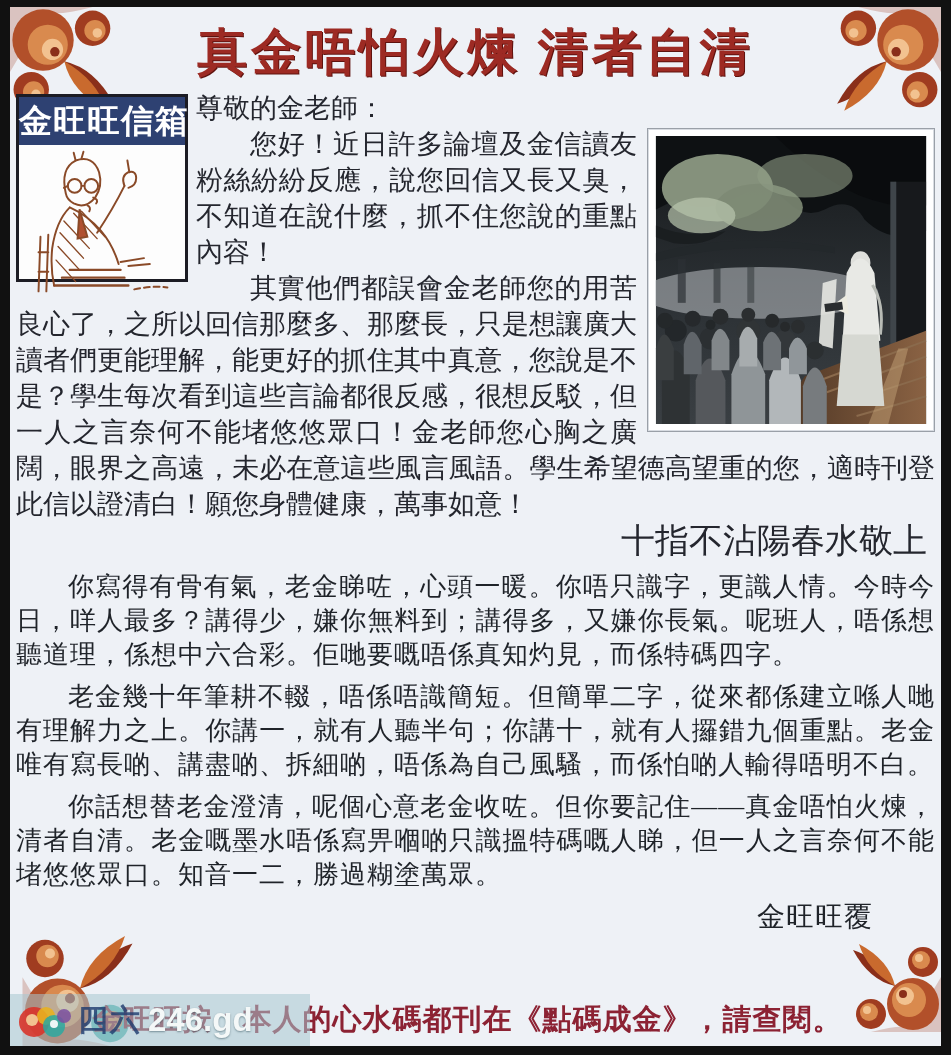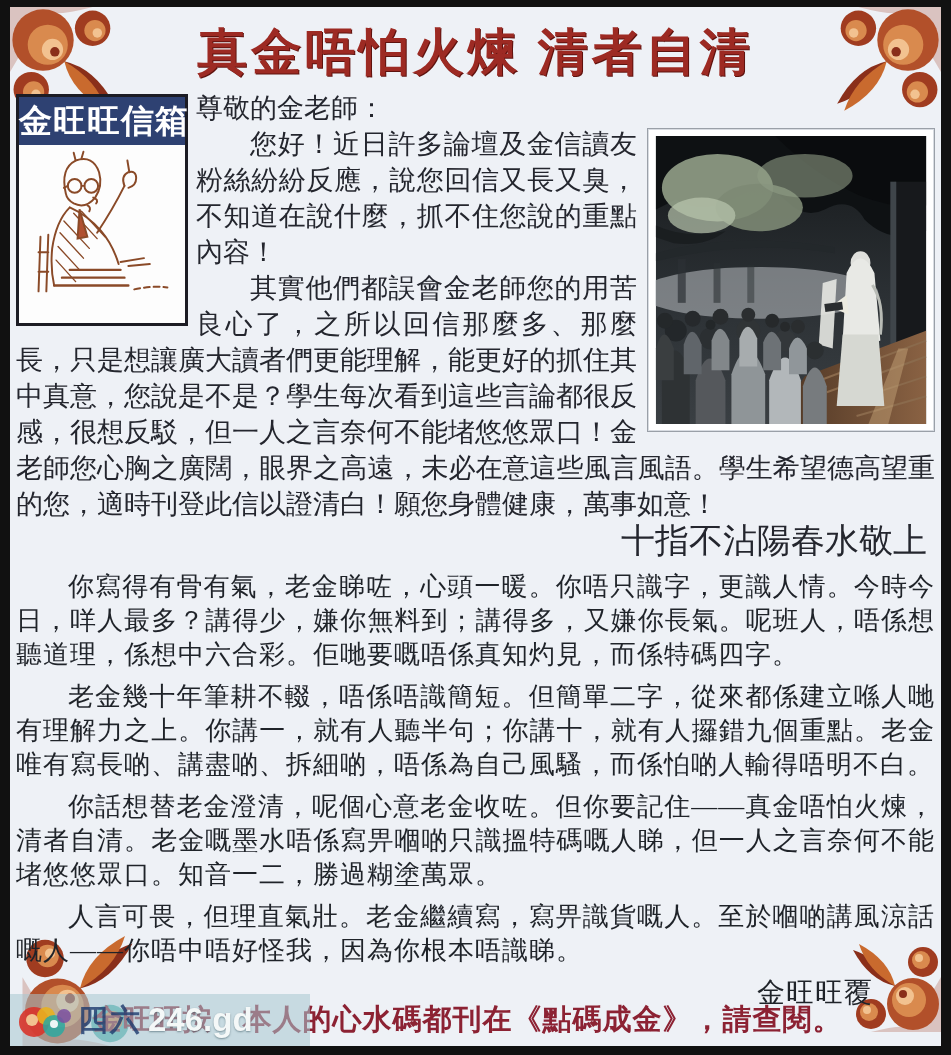--- a/index.html
+++ b/index.html
@@ -34,21 +34,21 @@
     text-shadow:1px 1px 0 #5e120e;
     white-space:nowrap;
   }
   
   .content{position:relative;z-index:2;padding:0 6px 0 6px;}
   .letter{color:#24262e;font-size:27px;line-height:36px;text-align:justify;}
   .letter p{margin:0;}
   .letter .indent{text-indent:2em;font-family:Liberation Serif, serif;}
   .logo-box{
     float:left;
-    width:172px;height:232px;
+    width:172px;height:188px;
     margin:4px 8px 6px 0;
     background:#fdfdfd;
     border:3px solid #1c1c24;
     box-sizing:border-box;
   }
   .logo-head{
     background:#2e4172;
     color:#fff;
     font-family:"Liberation Sans","DejaVu Sans",sans-serif;
     font-weight:bold;
@@ -316,21 +316,20 @@
 
       <p class="indent">您好！近日許多論壇及金信讀友粉絲紛紛反應，說您回信又長又臭，不知道在說什麼，抓不住您說的重點內容！</p>
       <p class="indent">其實他們都誤會金老師您的用苦良心了，之所以回信那麼多、那麼長，只是想讓廣大讀者們更能理解，能更好的抓住其中真意，您說是不是？學生每次看到這些言論都很反感，很想反駁，但一人之言奈何不能堵悠悠眾口！金老師您心胸之廣闊，眼界之高遠，未必在意這些風言風語。學生希望德高望重的您，適時刊登此信以證清白！願您身體健康，萬事如意！</p>
       <div class="signoff">十指不沾陽春水敬上</div>
     </div>
 
     <div class="reply">
       <p class="indent">你寫得有骨有氣，老金睇咗，心頭一暖。你唔只識字，更識人情。今時今日，咩人最多？講得少，嫌你無料到；講得多，又嫌你長氣。呢班人，唔係想聽道理，係想中六合彩。佢哋要嘅唔係真知灼見，而係特碼四字。</p>
       <p class="indent">老金幾十年筆耕不輟，唔係唔識簡短。但簡單二字，從來都係建立喺人哋有理解力之上。你講一，就有人聽半句；你講十，就有人攞錯九個重點。老金唯有寫長啲、講盡啲、拆細啲，唔係為自己風騷，而係怕啲人輸得唔明不白。</p>
       <p class="indent">你話想替老金澄清，呢個心意老金收咗。但你要記住——真金唔怕火煉，清者自清。老金嘅墨水唔係寫畀嗰啲只識搵特碼嘅人睇，但一人之言奈何不能堵悠悠眾口。知音一二，勝過糊塗萬眾。</p>
-      <p class="indent">人言可畏，但理直氣壯。老金繼續寫，寫畀識貨嘅人。至於嗰啲講風涼話嘅人——你唔中唔好怪我，因為你根本唔識睇。</p>
       <div class="reply-signature">金旺旺覆</div>
     </div>
   </div>
 
   <div class="footer">
     <div class="footer-note">金旺旺按：本人的心水碼都刊在《點碼成金》，請查閱。</div>
   </div>
 
   <div class="watermark-band">
     <svg width="56" height="44" viewBox="0 0 56 44">

